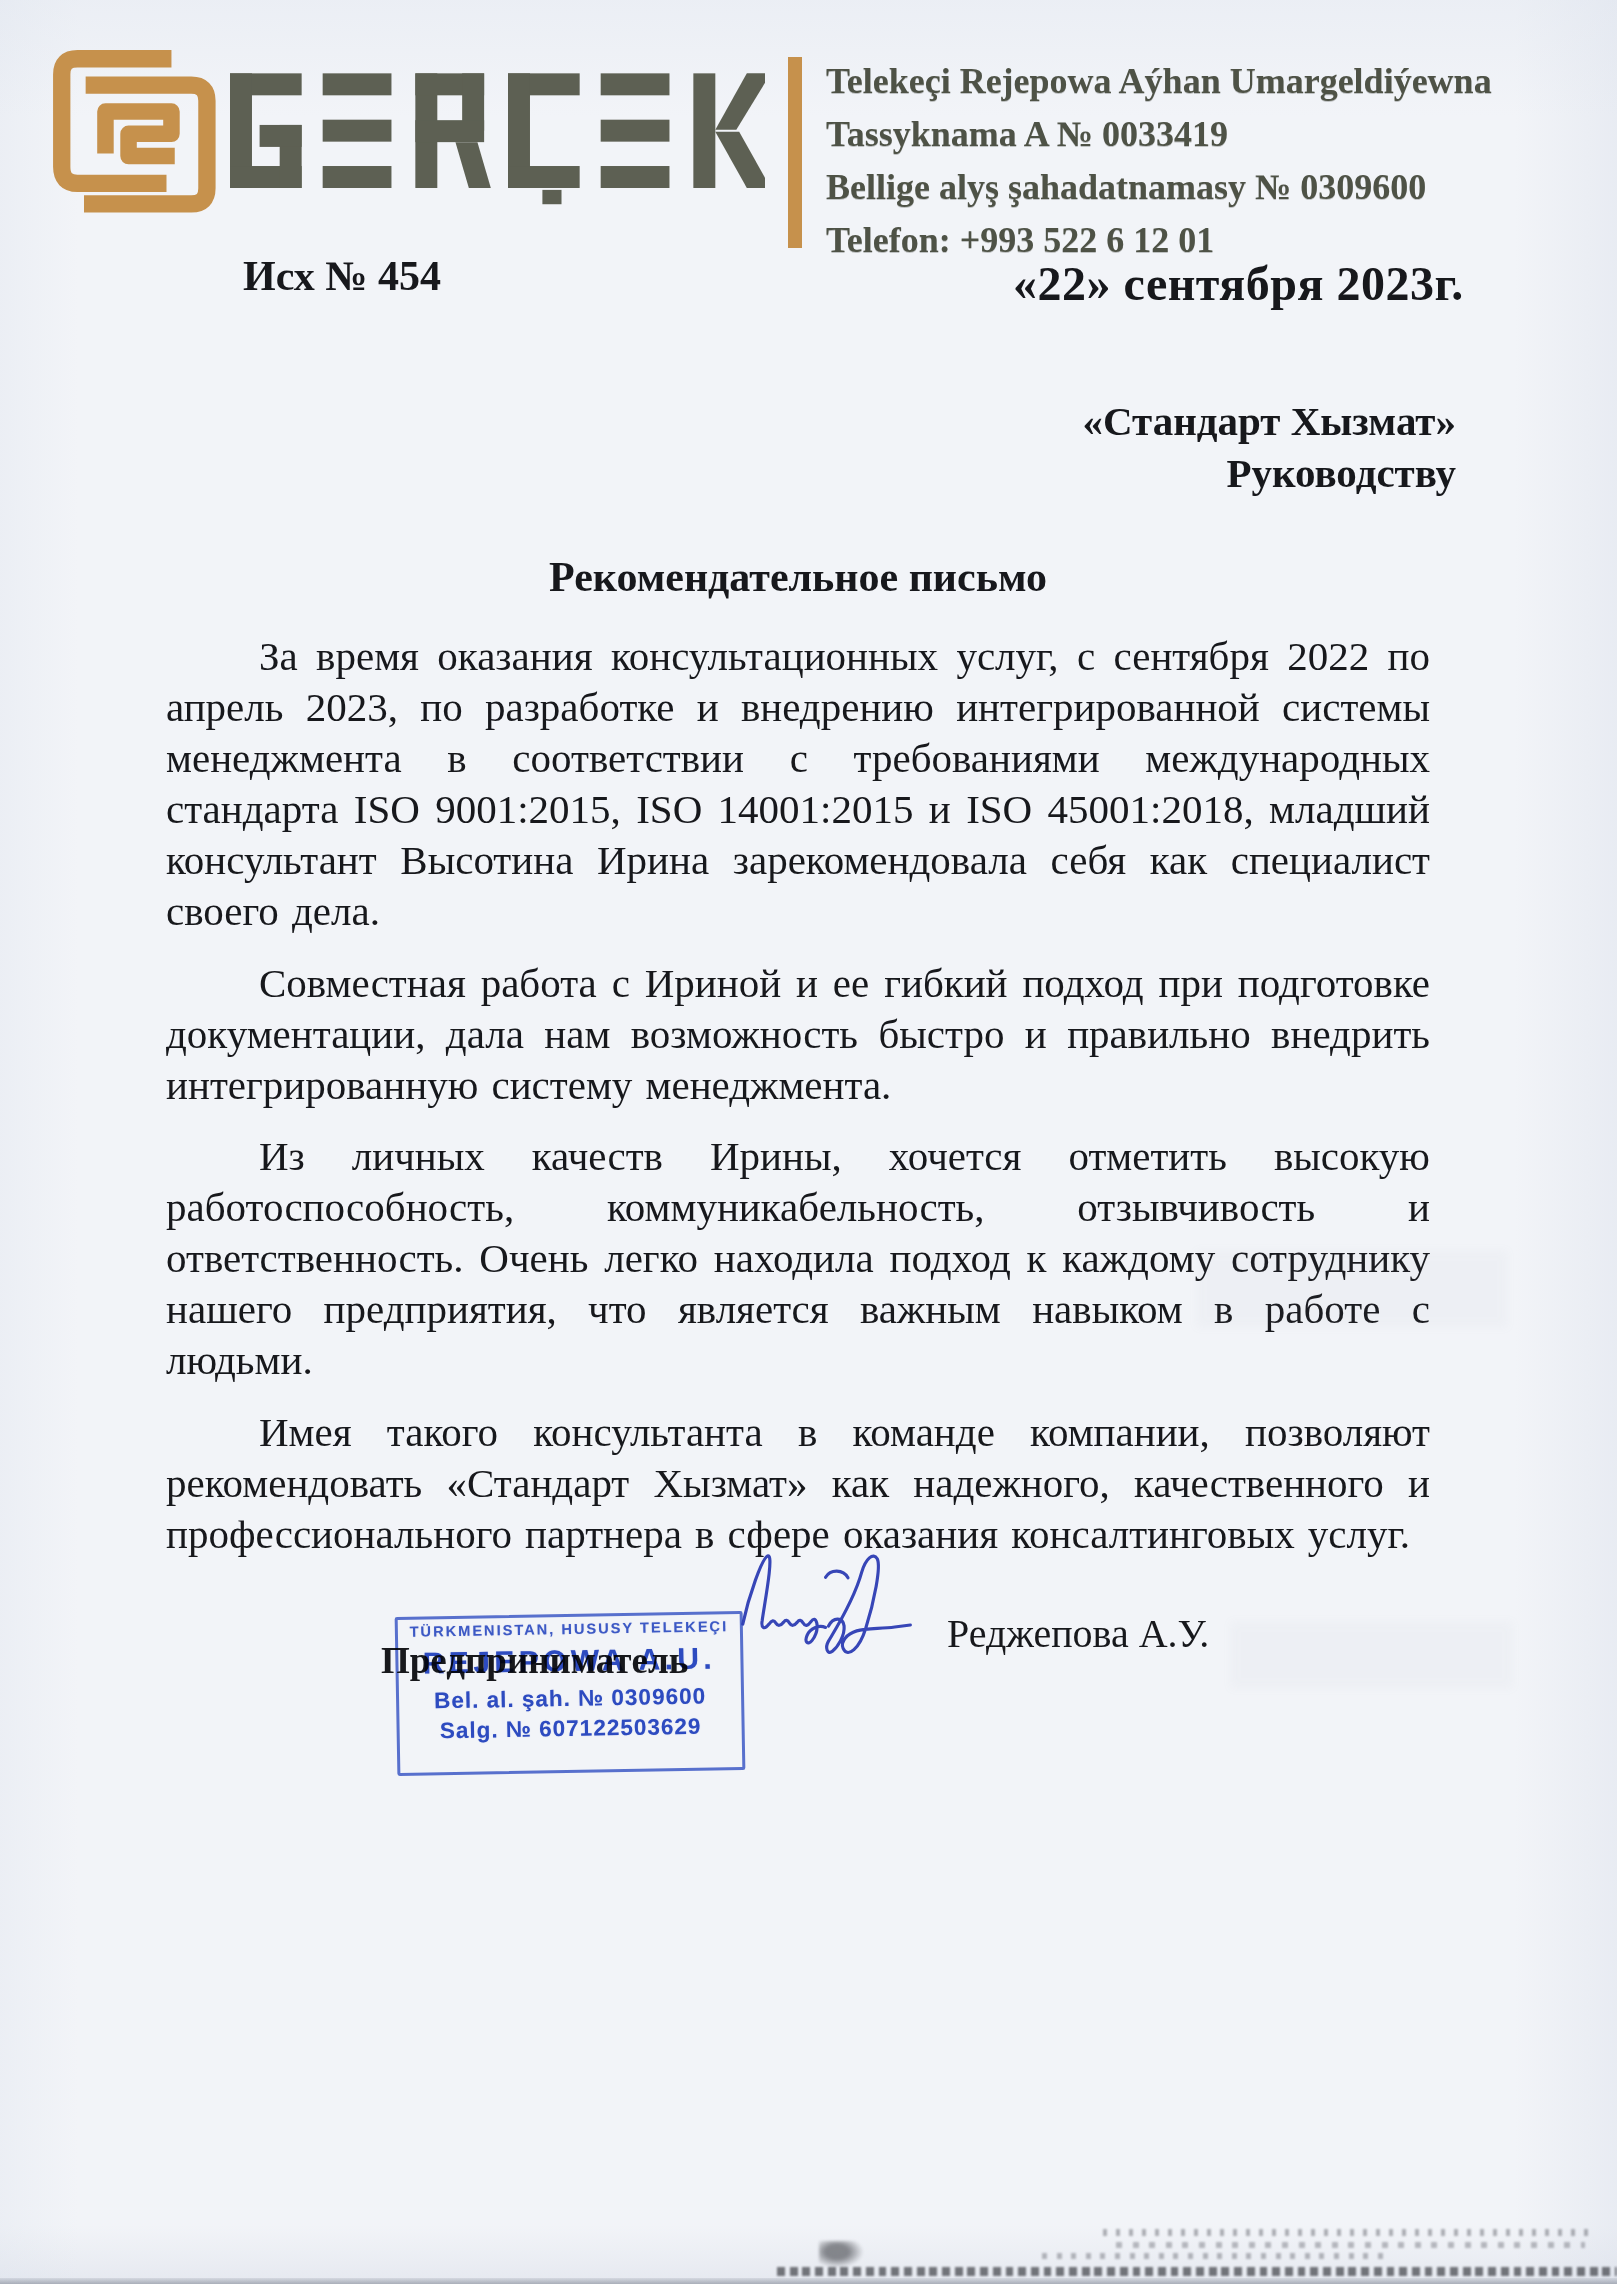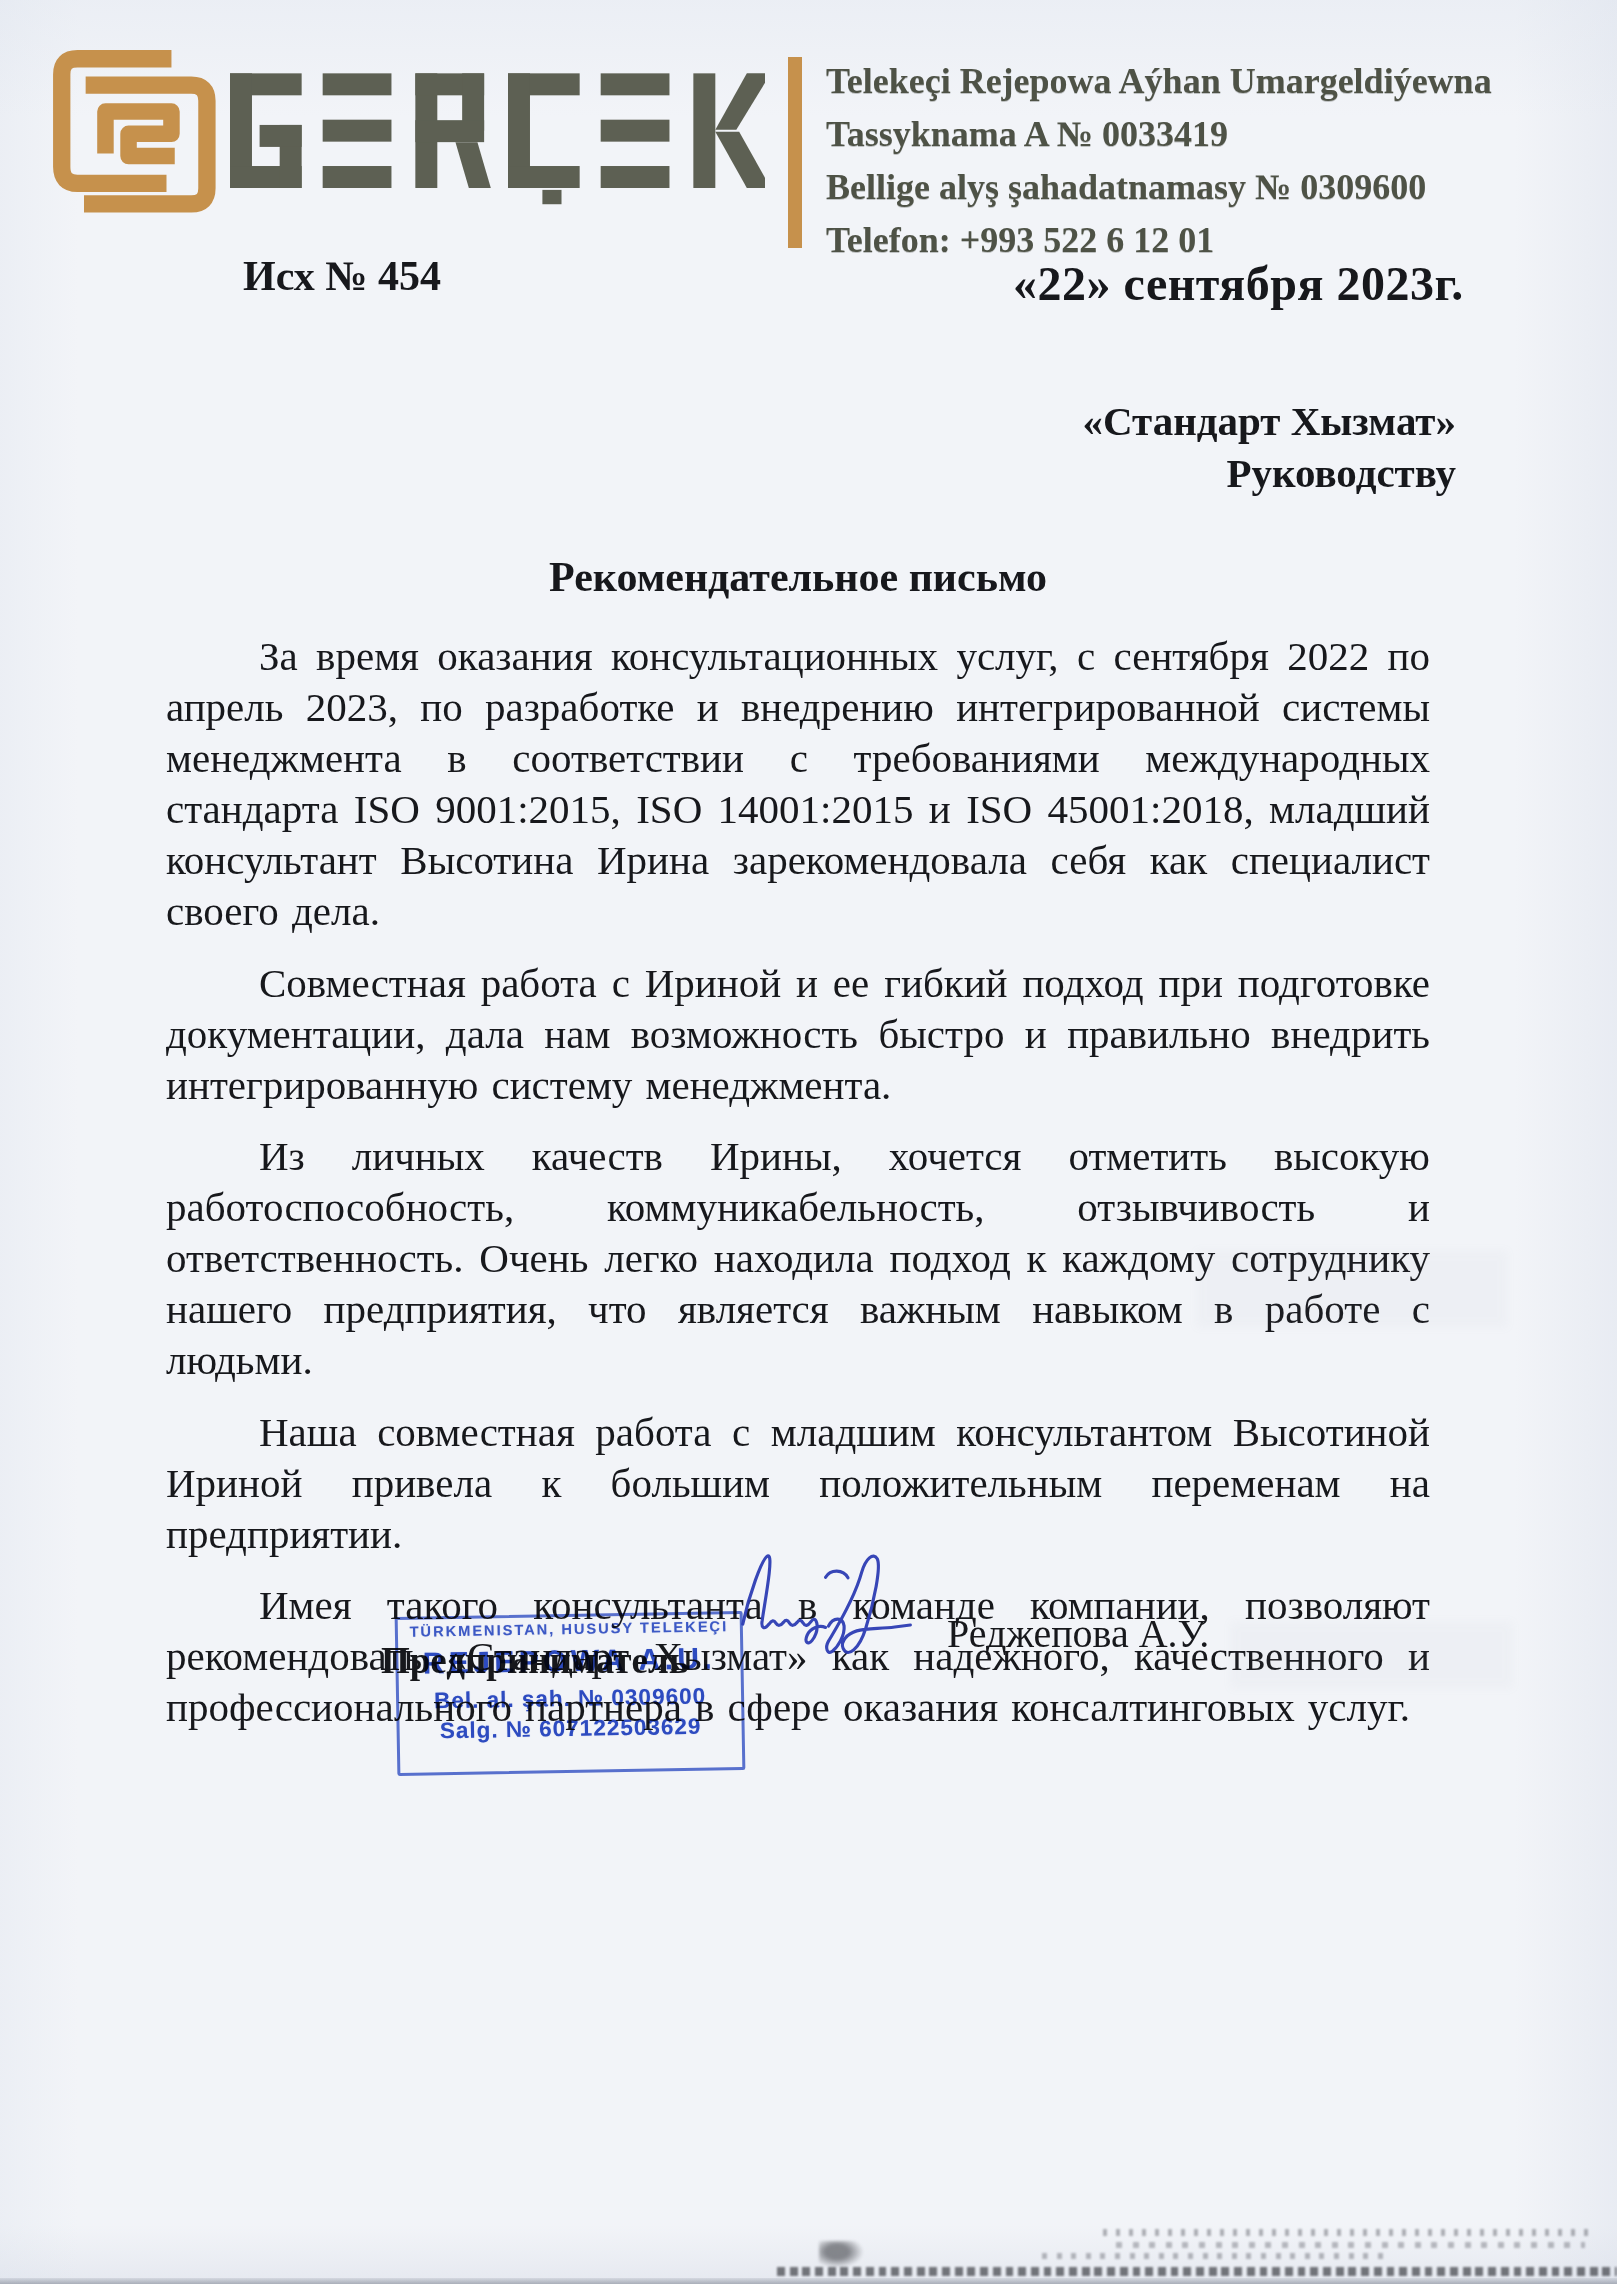--- a/index.html
+++ b/index.html
@@ -147,21 +147,20 @@
   <div>«Стандарт Хызмат»</div>
   <div>Руководству</div>
 </div>
 
 <div class="abs letter-title">Рекомендательное письмо</div>
 
 <div class="abs body-col">
   <p>За время оказания консультационных услуг, с сентября 2022 по апрель 2023, по разработке и внедрению интегрированной системы менеджмента в соответствии с требованиями международных стандарта ISO 9001:2015, ISO 14001:2015 и ISO 45001:2018, младший консультант Высотина Ирина зарекомендовала себя как специалист своего дела.</p>
   <p>Совместная работа с Ириной и ее гибкий подход при подготовке документации, дала нам возможность быстро и правильно внедрить интегрированную систему менеджмента.</p>
   <p>Из личных качеств Ирины, хочется отметить высокую работоспособность, коммуникабельность, отзывчивость и ответственность. Очень легко находила подход к каждому сотруднику нашего предприятия, что является важным навыком в работе с людьми.</p>
-  <p>Наша совместная работа с младшим консультантом Высотиной Ириной привела к большим положительным переменам на предприятии.</p>
   <p>Имея такого консультанта в команде компании, позволяют рекомендовать «Стандарт Хызмат» как надежного, качественного и профессионального партнера в сфере оказания консалтинговых услуг.</p>
 </div>
 
 <div class="abs signatory-role">Предприниматель</div>
 <div class="abs signatory-name">Реджепова А.У.</div>
 
 <div class="abs stamp">
   <div class="stamp-country">TÜRKMENISTAN, HUSUSY TELEKEÇI</div>
   <div class="stamp-name">REJEPOWA A.U.</div>
   <div class="stamp-cert">Bel. al. şah. № 0309600</div>

